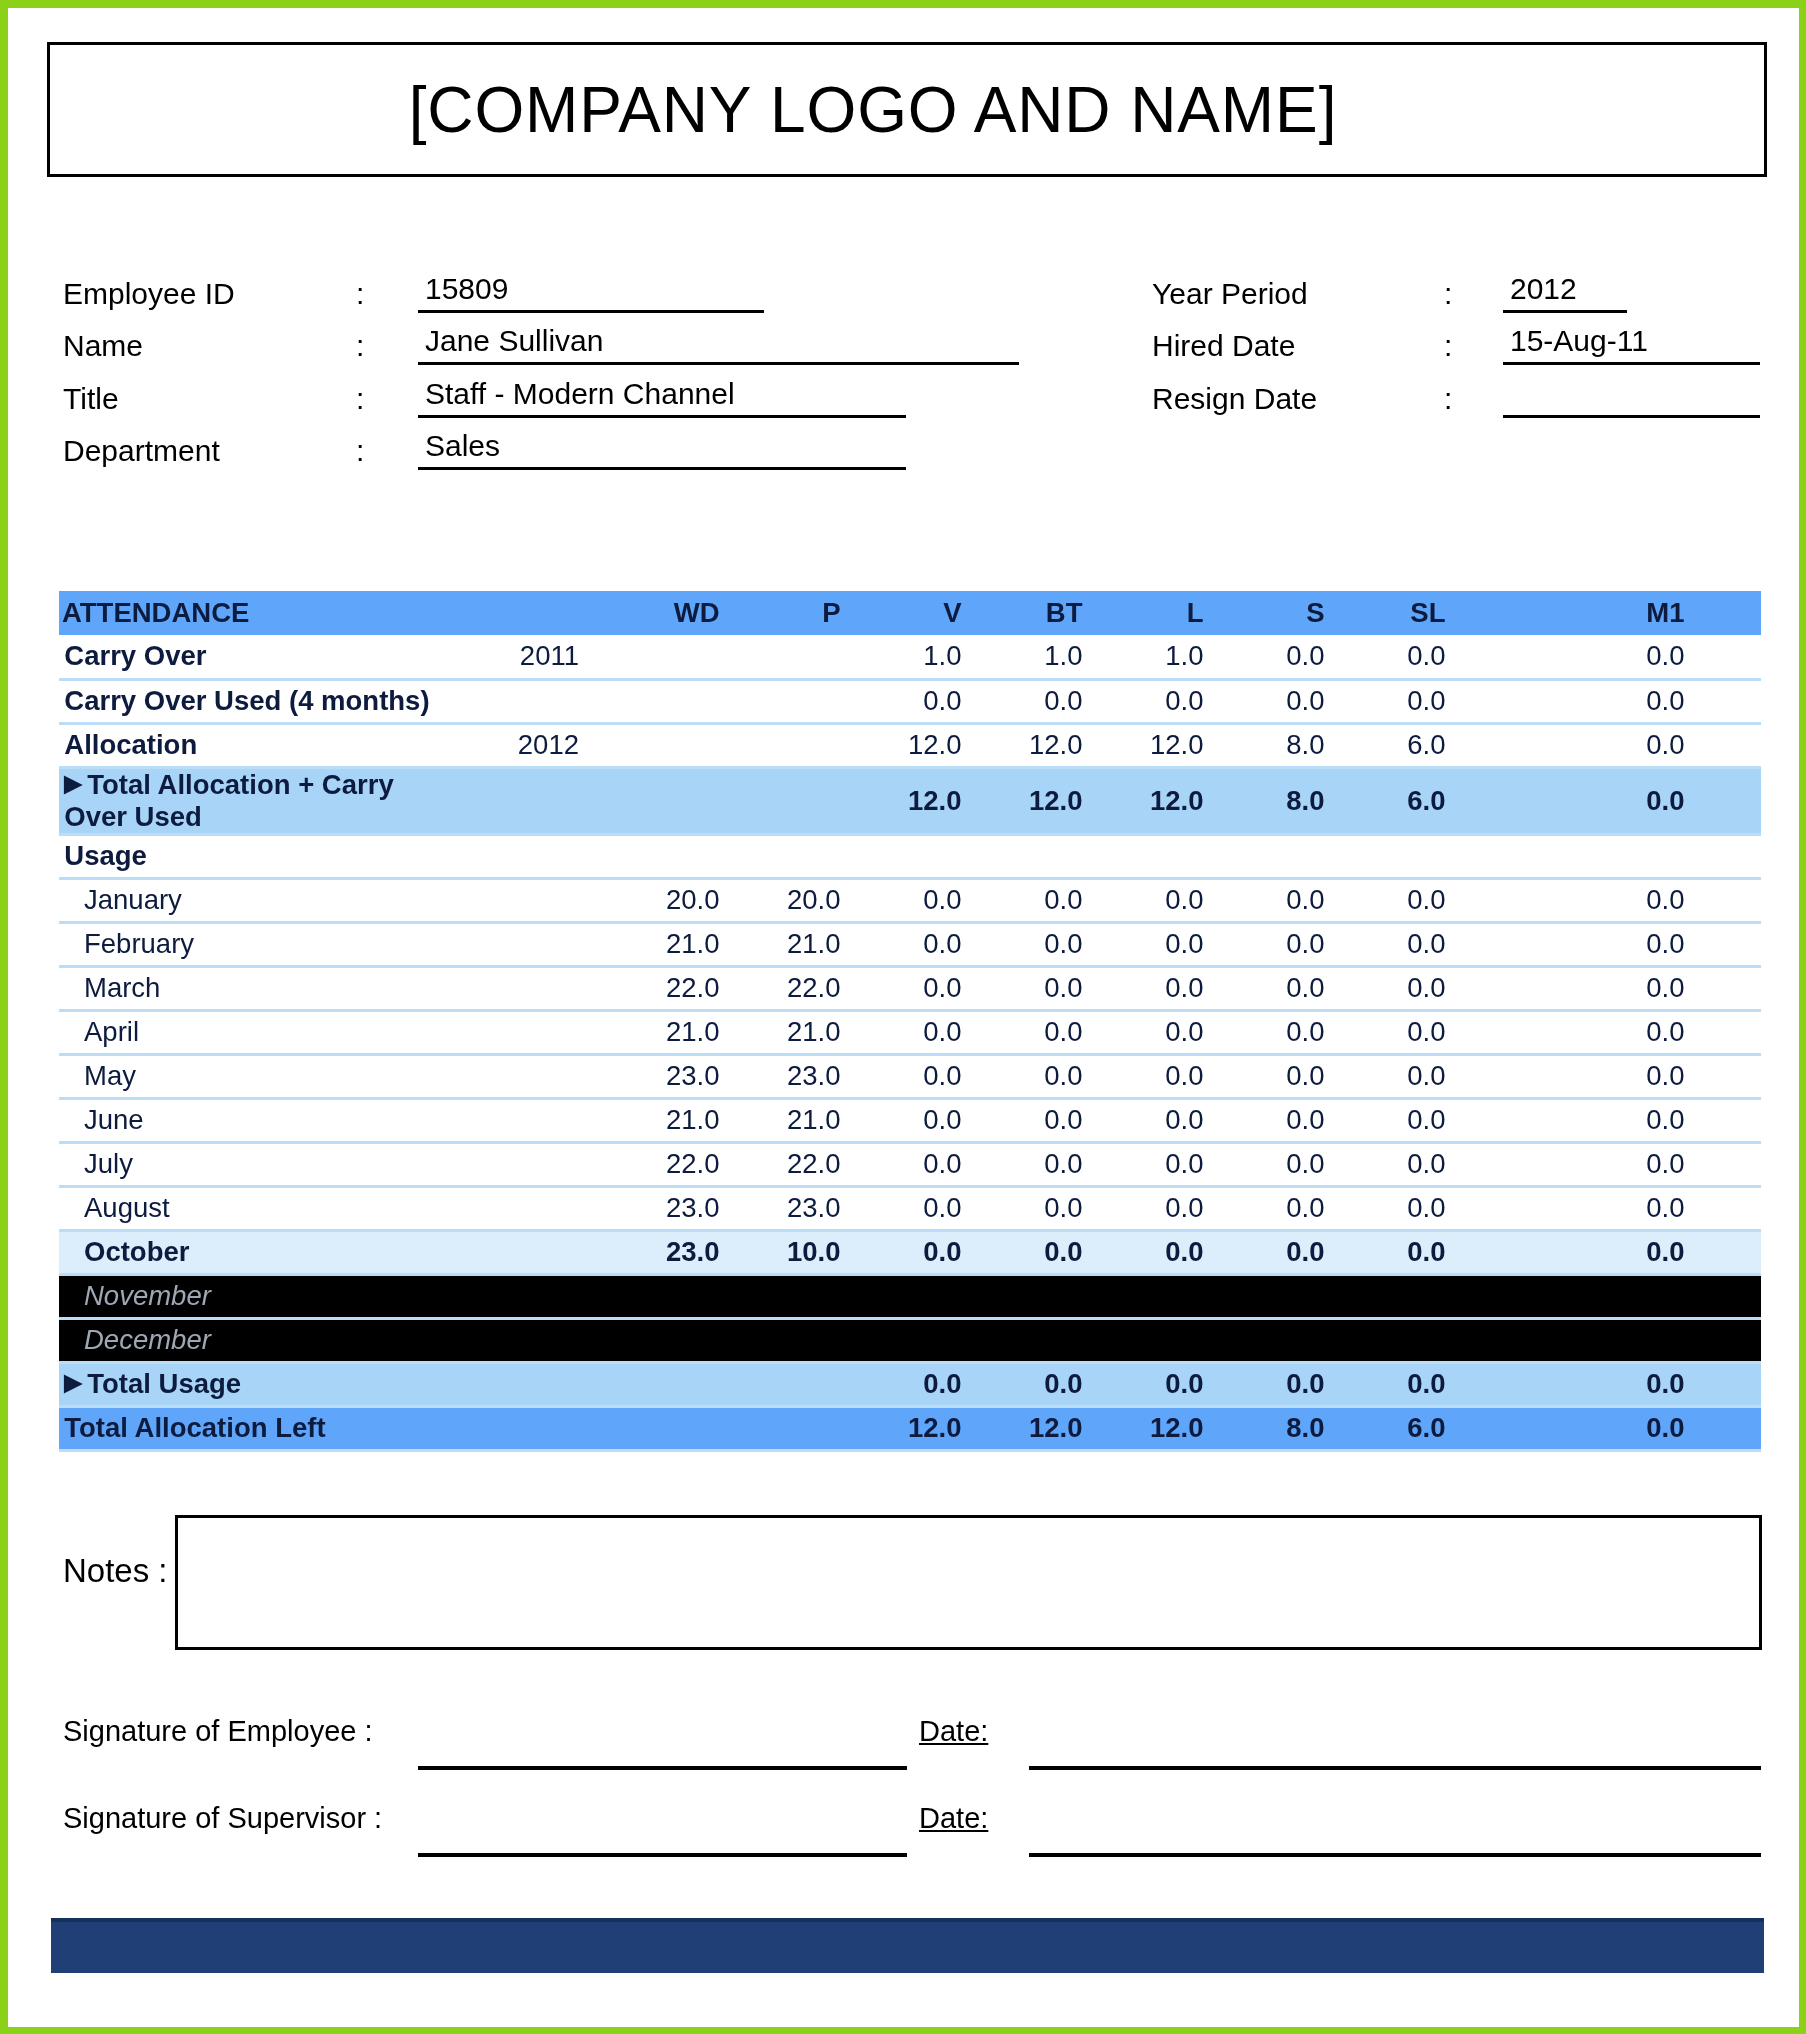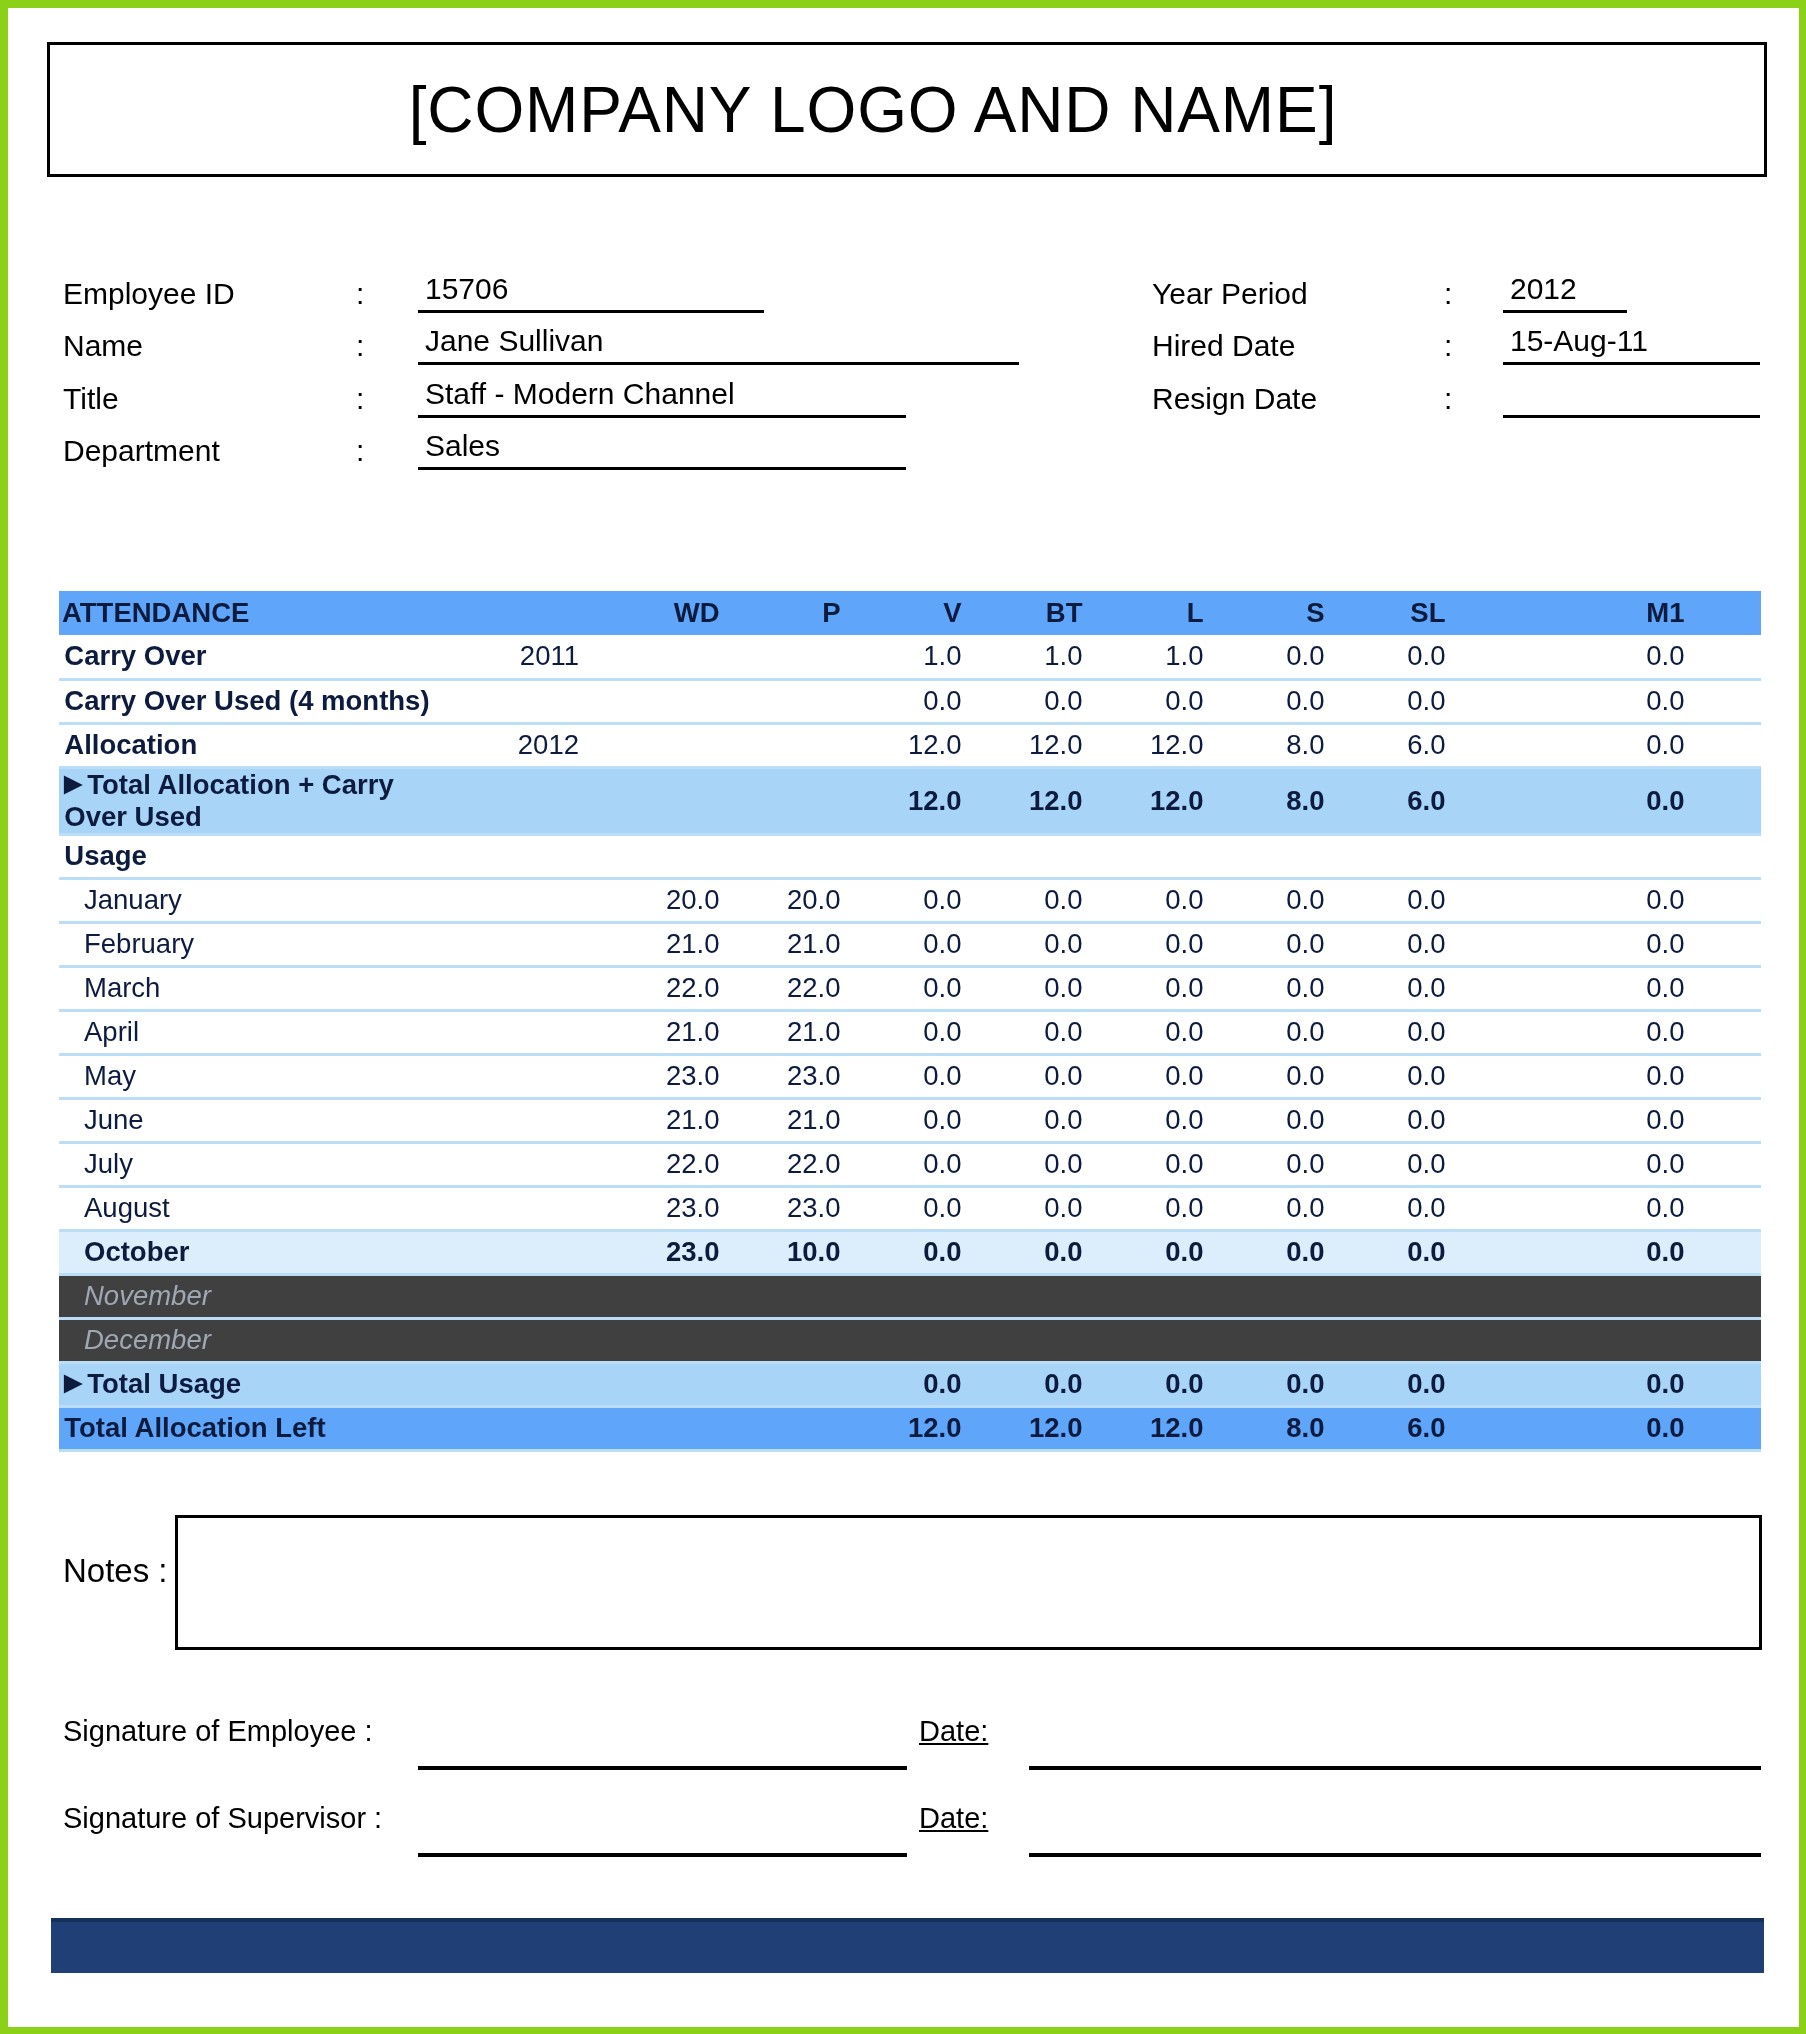--- a/index.html
+++ b/index.html
@@ -135,21 +135,21 @@
     text-align: right;
     padding-right: 39px;
   }
 
   tr.row-sep td { border-bottom: 3.5px solid #BBDDF5; }
 
   tr.r-plain td      { background: #ffffff; }
   tr.r-subtotal td   { background: #A8D4F8; font-weight: bold; }
   tr.r-grand td      { background: #5FA6FB; font-weight: bold; }
   tr.r-highlight td  { background: #DCEEFB; font-weight: bold; }
-  tr.r-future td     { background: #404040; color: #9EA7B3; font-style: italic; }
+  tr.r-future td     { background: #000000; color: #9EA7B3; font-style: italic; }
   tr.r-section td    { background: #ffffff; font-weight: bold; }
 
   .arrow { font-size: 23px; margin-right: 5.3px; position: relative; top: -2.7px; }
 
   
   .notes-wrap {
     position: absolute;
     left: 0;
     top: 1507px;
     width: 100%;
@@ -224,21 +224,21 @@
 
   <div class="logo-box">
     <div class="logo-text">[COMPANY LOGO AND NAME]</div>
   </div>
 
   <div class="info-block">
     <div class="col-left">
         <div class="info-row" style="top: 0px; left: 0px; width: 100%;">
           <span class="info-label">Employee ID</span>
           <span class="info-colon">:</span>
-          <span class="info-value" style="width: 346px;">15706</span>
+          <span class="info-value" style="width: 346px;">15809</span>
         </div>
         <div class="info-row" style="top: 52px; left: 0px; width: 100%;">
           <span class="info-label">Name</span>
           <span class="info-colon">:</span>
           <span class="info-value" style="width: 601px;">Jane Sullivan</span>
         </div>
         <div class="info-row" style="top: 105px; left: 0px; width: 100%;">
           <span class="info-label">Title</span>
           <span class="info-colon">:</span>
           <span class="info-value" style="width: 488px;">Staff - Modern Channel</span>

